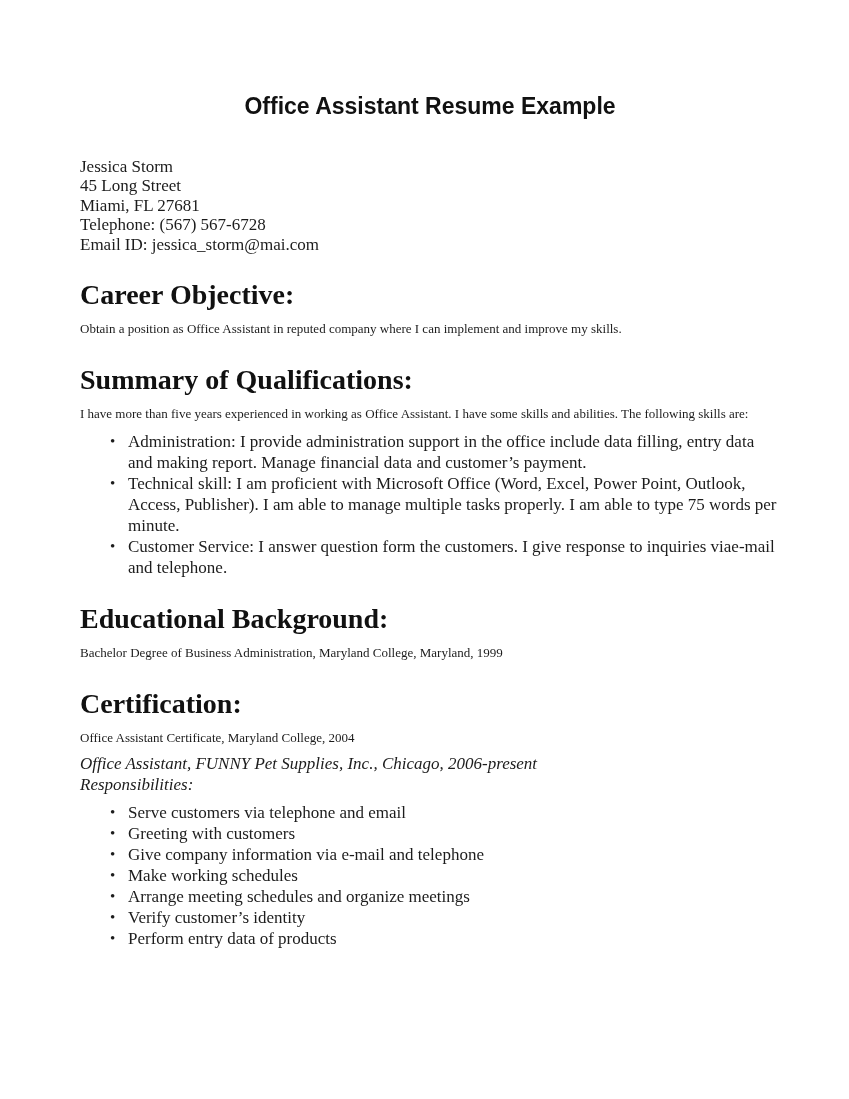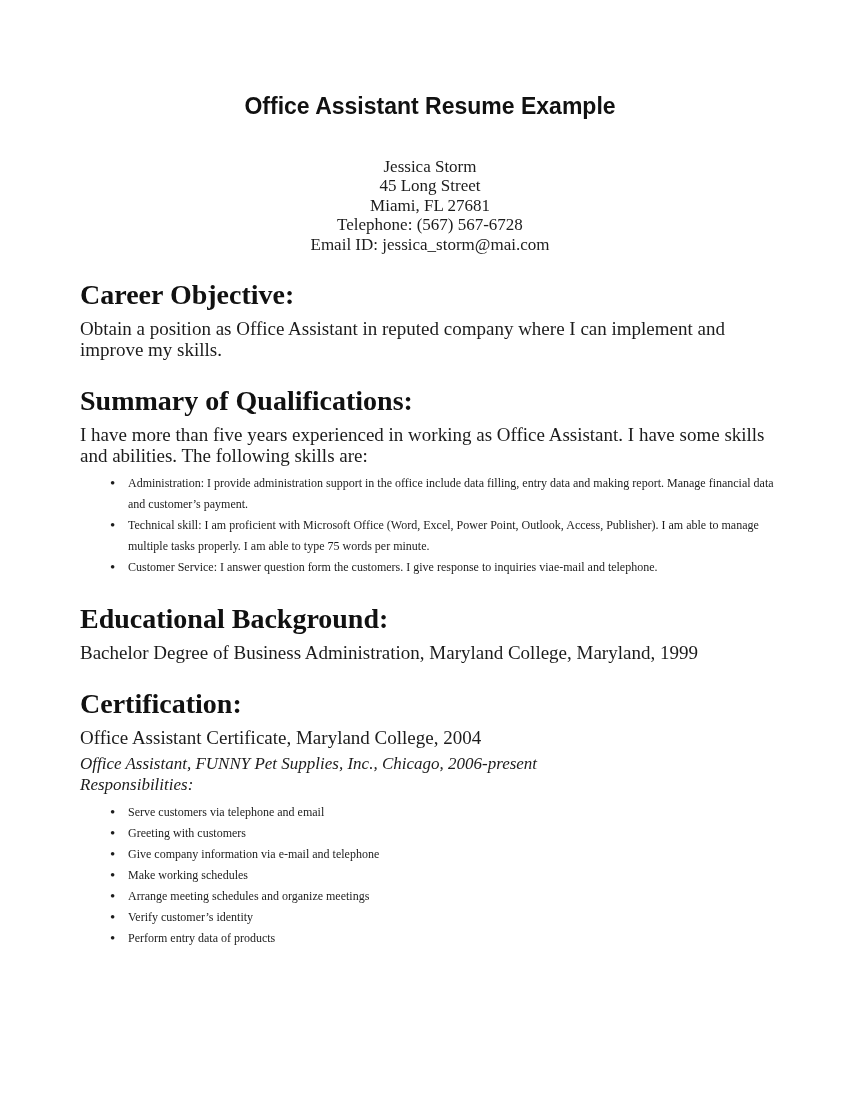--- a/index.html
+++ b/index.html
@@ -20,49 +20,48 @@
   .doc-title {
     font-family: "Liberation Sans", sans-serif;
     font-weight: 700;
     font-size: 23px;
     line-height: 26px;
     text-align: center;
     color: #111111;
   }
   .contact {
     margin-top: 38px;
-    text-align: center;
     font-size: 17px;
     line-height: 19.4px;
   }
   h2 {
     font-family: "Liberation Serif", serif;
     font-weight: 700;
     font-size: 28px;
     line-height: 26px;
     margin-top: 28px;
     color: #111111;
   }
   p.body-text {
     margin-top: 10px;
-    font-size: 19px;
+    font-size: 13px;
     line-height: 21px;
     max-width: 700px;
   }
   .italic-block {
     margin-top: 5px;
     font-style: italic;
     font-size: 17px;
     line-height: 21px;
   }
   ul.bullets {
     margin-top: 7px;
     list-style: none;
     padding-left: 48px;
-    font-size: 12px;
+    font-size: 17px;
     line-height: 21px;
     max-width: 700px;
   }
   ul.bullets li {
     position: relative;
   }
   ul.bullets li::before {
     content: "\2022";
     position: absolute;
     left: -18px;

